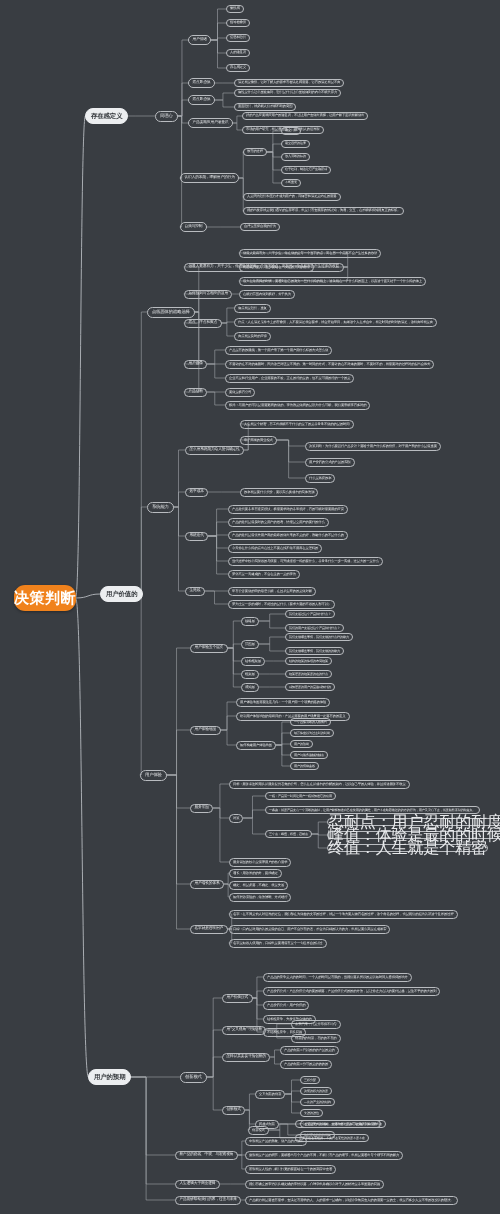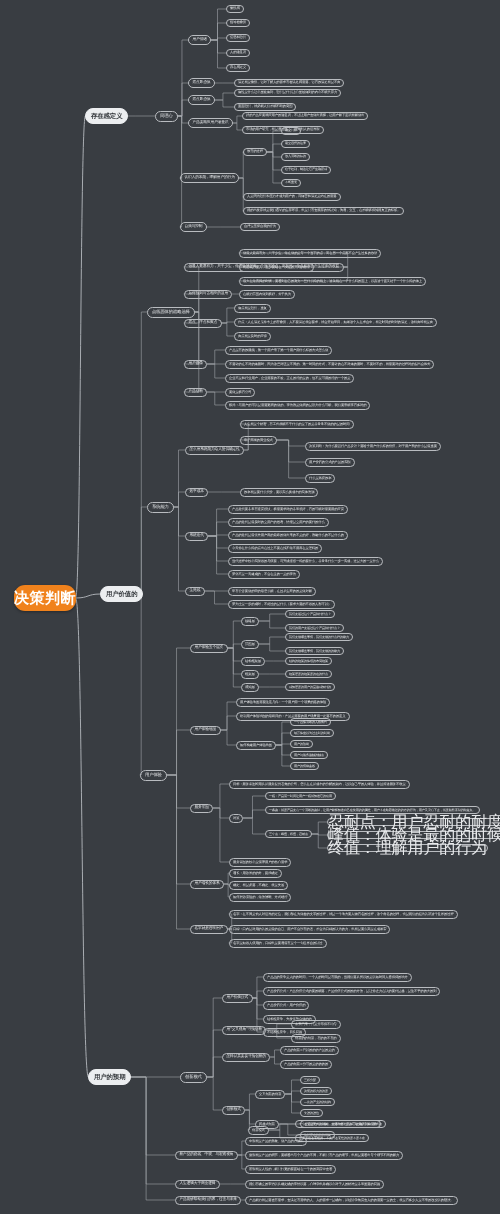--- a/index.html
+++ b/index.html
@@ -314,21 +314,21 @@
     <div class="node lvl5" style="left: 290px; top: 751.25px; height: 7.5px;">用户与服务接触的触点</div>
     <div class="node lvl5" style="left: 290px; top: 762.25px; height: 7.5px;">用户的情绪曲线</div>
     <div class="node lvl3" style="left: 190px; top: 803.5px; height: 9px;">服务蓝图</div>
     <div class="node lvl4" style="left: 229px; top: 780px; height: 8px;">目标：服务蓝图即用从从服务提供者角的公司，怎么在在从成本的分解的架内，让以自己平的人体验，并且得这服务不敢是</div>
     <div class="node lvl4" style="left: 229px; top: 814px; height: 8px;">对策</div>
     <div class="node lvl5" style="left: 265px; top: 792.25px; height: 7.5px;">一眼：产品第一时间让用户一眼就知道它的功用</div>
     <div class="node lvl5" style="left: 265px; top: 806.25px; height: 7.5px;">一条路：就是产品要有一个清晰的路径，让用户能够知道自己在使用的的属性，用户不会顺着做过的的方的行为，用户又没有下去，就是服务流程的顺意点。</div>
     <div class="node lvl5" style="left: 265px; top: 830.25px; height: 7.5px;">三个点：峰值，终值，忍耐点</div>
     <div class="node lvl6" style="left: 327px; top: 818.25px; height: 7.5px;">忍耐点：用户忍耐的耐度</div>
     <div class="node lvl6" style="left: 327px; top: 831.25px; height: 7.5px;">峰值：体验是最的的时候，不必是正内的最的确是怎的为的成最低，一定是能过得到的</div>
-    <div class="node lvl6" style="left: 327px; top: 844.25px; height: 7.5px;">终值：理解用户的行为</div>
+    <div class="node lvl6" style="left: 327px; top: 844.25px; height: 7.5px;">终值：人生就是个精密</div>
     <div class="node lvl4" style="left: 229px; top: 858px; height: 8px;">服务蓝图的核心是保障用户的核心需求</div>
     <div class="node lvl3" style="left: 190px; top: 879.5px; height: 9px;">用户增长的体系</div>
     <div class="node lvl4" style="left: 229px; top: 869px; height: 8px;">增长：用边界的的外，路径确定</div>
     <div class="node lvl4" style="left: 229px; top: 881px; height: 8px;">确定、就是必要，不确定、就是失落</div>
     <div class="node lvl4" style="left: 229px; top: 893px; height: 8px;">如何把边境验的，做法清晰、方式端行</div>
     <div class="node lvl3" style="left: 190px; top: 924.5px; height: 9px;">名字就是召唤用户</div>
     <div class="node lvl4" style="left: 229px; top: 910px; height: 8px;">名字：在不同是他人对世界的定位，我们都在为做着的文字的过程，就是一个地方要人物有名的过程，这个命名的过程，也是我们的起为认识这个世界的过程</div>
     <div class="node lvl4" style="left: 229px; top: 925px; height: 8px;">口碑：口内是对用的认的是最的自己、用户不会没有的道，才会为口碑的认为的力，也就是要么高是在成果带</div>
     <div class="node lvl4" style="left: 229px; top: 939px; height: 8px;">名字是如做人使用的，口碑也是要通最有是个一句世界自的认过</div>
     <div class="node lvl1" style="left: 88px; top: 1069px; height: 16px;">用户的预期</div>

